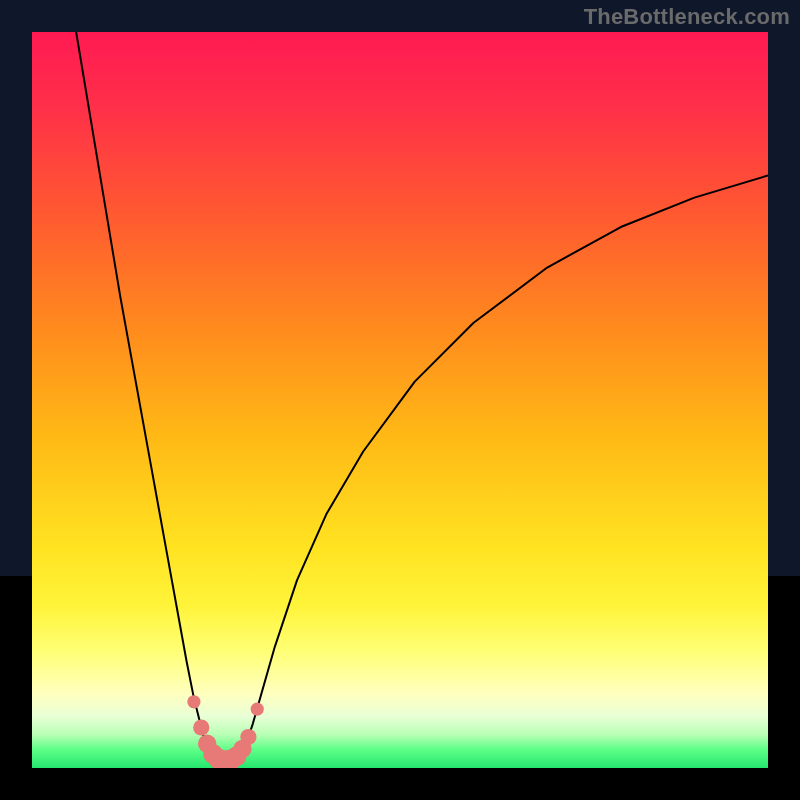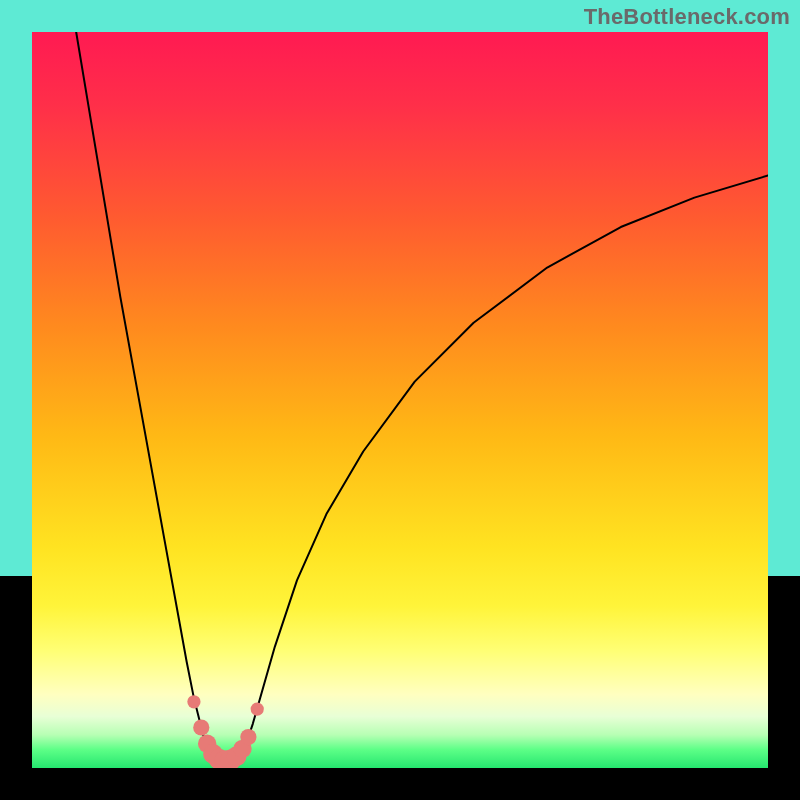--- a/index.html
+++ b/index.html
@@ -9,21 +9,21 @@
     height: 800px;
     background: #000;
     overflow: hidden;
   }
   .frame {
     position: absolute;
     left: 0;
     top: 0;
     width: 800px;
     height: 576px;
-    background: #5eead4;
+    background: #0f172a;
   }
   .plot {
     position: absolute;
     left: 32px;
     top: 32px;
     width: 736px;
     height: 736px;
     overflow: hidden;
   }
   .gradient {

